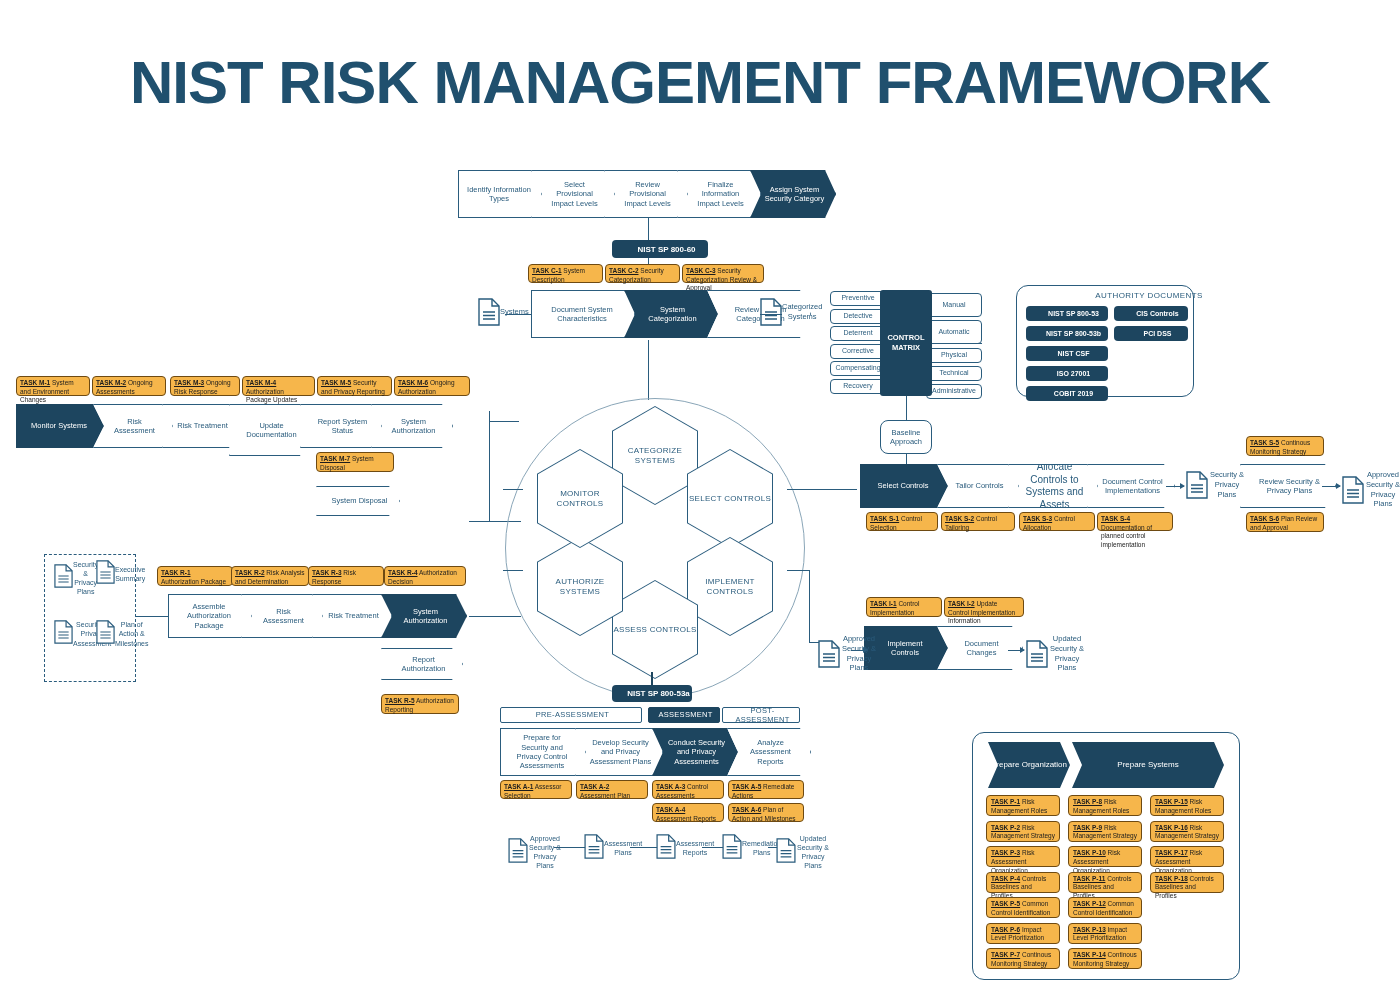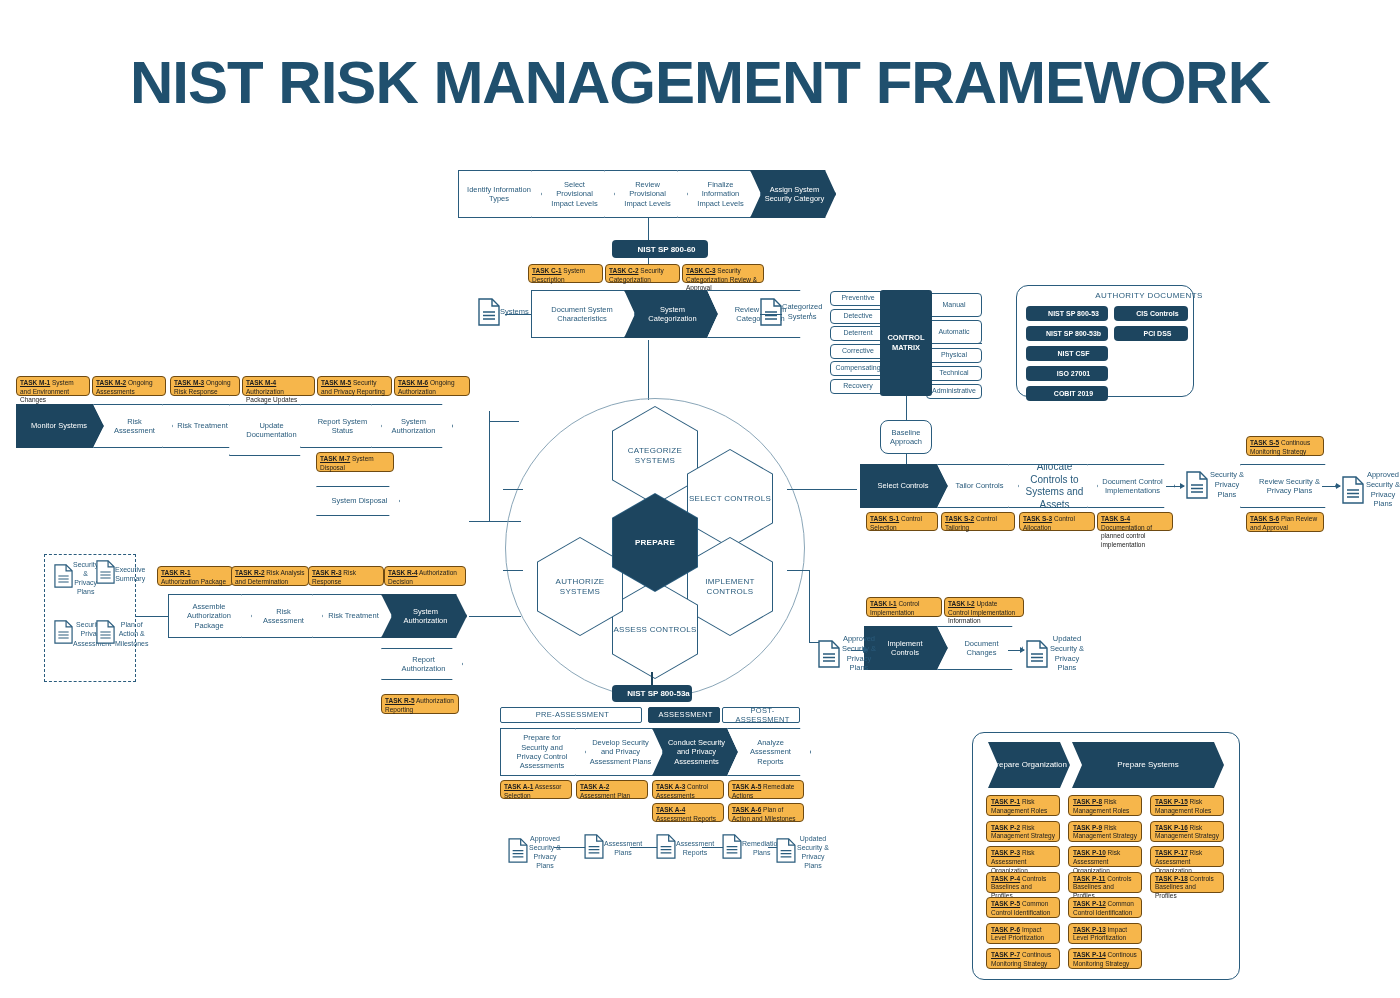--- a/index.html
+++ b/index.html
@@ -226,24 +226,24 @@
   <div class="hex" style="left:107px;top:182px;">
       <div class="hexbg"></div>
       <div class="hexin"></div>
       <span>ASSESS CONTROLS</span>
     </div>
   <div class="hex" style="left:32px;top:139px;">
       <div class="hexbg"></div>
       <div class="hexin"></div>
       <span>AUTHORIZE SYSTEMS</span>
     </div>
-  <div class="hex core" style="left:107px;top:95px;">
-      <div class="hexbg"></div>
-      <div class="hexin"></div>
-      <span>PREPARE</span>
+  <div class="hex" style="left:32px;top:51px;">
+      <div class="hexbg"></div>
+      <div class="hexin"></div>
+      <span>MONITOR CONTROLS</span>
     </div>
 </div>
 <div class="ln lnh" style="left:503px;top:489px;width:20px;"></div>
 <div class="ln lnh" style="left:503px;top:570px;width:20px;"></div>
 <div class="ln lnh" style="left:787px;top:489px;width:70px;"></div>
 <div class="ln lnh" style="left:787px;top:570px;width:22px;"></div>
 <div class="ln lnv" style="left:809px;top:570px;height:72px;"></div>
 <div class="ln lnh" style="left:809px;top:642px;width:20px;"></div>
 <div class="ln lnv thick" style="left:651px;top:672px;height:18px;width:2px;"></div>
 

